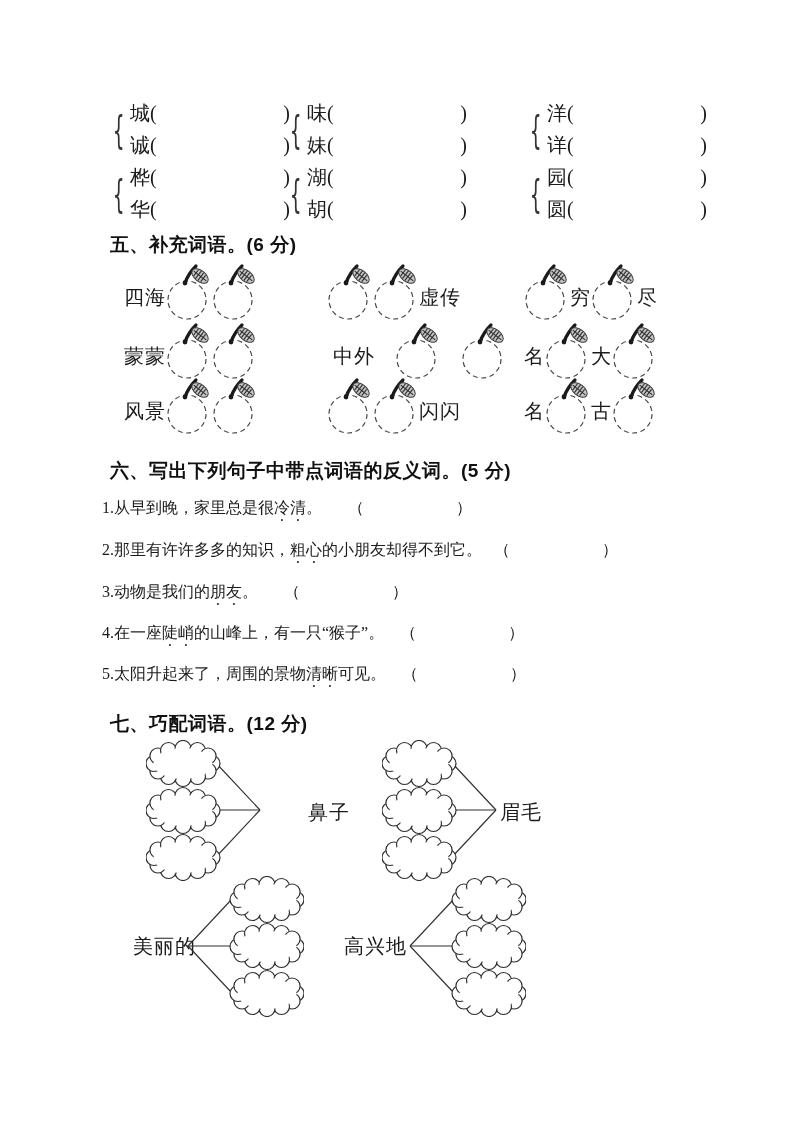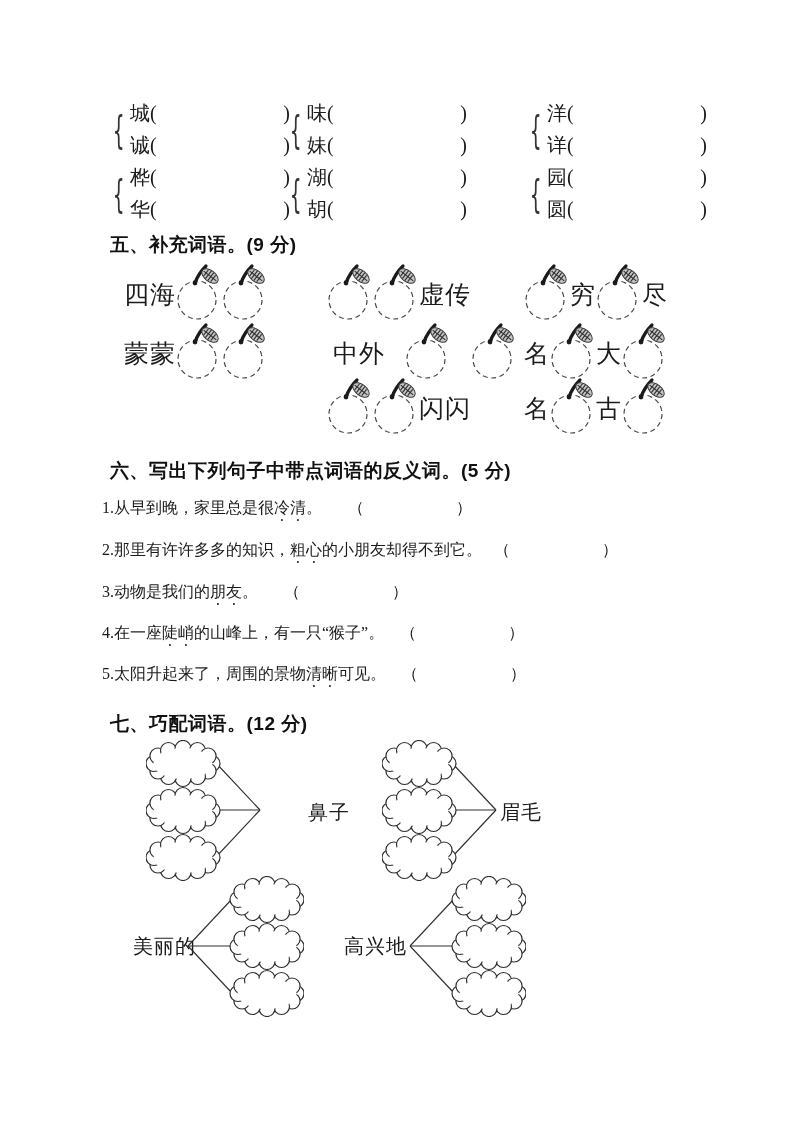--- a/index.html
+++ b/index.html
@@ -12,21 +12,21 @@
   .prow{position:absolute;left:24px;width:160px;height:28px;display:flex;align-items:flex-start;
         font-size:20px;line-height:26px;}
   .prow .sp{flex:1;}
   .prow-1{top:0;}
   .prow-2{top:32px;}
   
   .sec-title{position:absolute;font-family:"Liberation Sans","DejaVu Sans",sans-serif;
              font-weight:700;font-size:19px;letter-spacing:0.5px;color:#111;white-space:nowrap;}
   
   .wgroup{position:absolute;display:flex;align-items:flex-end;height:58px;}
-  .wlabel{font-size:25px;margin-bottom:9px;letter-spacing:1px;white-space:nowrap;margin-top:48px;}
+  .wlabel{font-size:20px;margin-bottom:9px;letter-spacing:1px;white-space:nowrap;margin-top:48px;}
   .apple{width:44px;height:58px;margin:0 1px;flex:none;}
   
   .sentence{position:absolute;left:102px;display:flex;align-items:baseline;
             font-size:16px;line-height:22px;white-space:nowrap;}
   .emph{text-emphasis:filled dot;text-emphasis-position:under right;
         -webkit-text-emphasis:filled dot;-webkit-text-emphasis-position:under;}
   .ans-open{margin-left:26px;}
   .ans-gap{display:inline-block;width:92px;}
   
   .diagram-svg{position:absolute;}
@@ -166,21 +166,21 @@
         </div>
       <div class="prow prow-2">
           <span>圆</span>
           <span>(</span>
           <span class="sp"></span>
           <span>)</span>
         </div>
     </div>
   </div>
 
-  <div class="sec-title" style="left:110px;top:232px;">五、补充词语。(9 分)</div>
+  <div class="sec-title" style="left:110px;top:232px;">五、补充词语。(6 分)</div>
 
   <div class="wgroup" style="left:124px;top:262px;">
     <span class="wlabel">四海</span>
     <svg class="apple" viewBox="0 0 44 58">
         <use href="#apple-shape"></use>
       </svg>
     <svg class="apple" viewBox="0 0 44 58">
         <use href="#apple-shape"></use>
       </svg>
   </div>
@@ -226,20 +226,29 @@
     <span class="wlabel">名</span>
     <svg class="apple" viewBox="0 0 44 58">
         <use href="#apple-shape"></use>
       </svg>
     <span class="wlabel">大</span>
     <svg class="apple" viewBox="0 0 44 58">
         <use href="#apple-shape"></use>
       </svg>
   </div>
 
+  <div class="wgroup" style="left:124px;top:376px;">
+    <span class="wlabel">风景</span>
+    <svg class="apple" viewBox="0 0 44 58">
+        <use href="#apple-shape"></use>
+      </svg>
+    <svg class="apple" viewBox="0 0 44 58">
+        <use href="#apple-shape"></use>
+      </svg>
+  </div>
   <div class="wgroup" style="left:327px;top:376px;">
     <svg class="apple" viewBox="0 0 44 58">
         <use href="#apple-shape"></use>
       </svg>
     <svg class="apple" viewBox="0 0 44 58">
         <use href="#apple-shape"></use>
       </svg>
     <span class="wlabel">闪闪</span>
   </div>
   <div class="wgroup" style="left:524px;top:376px;">

